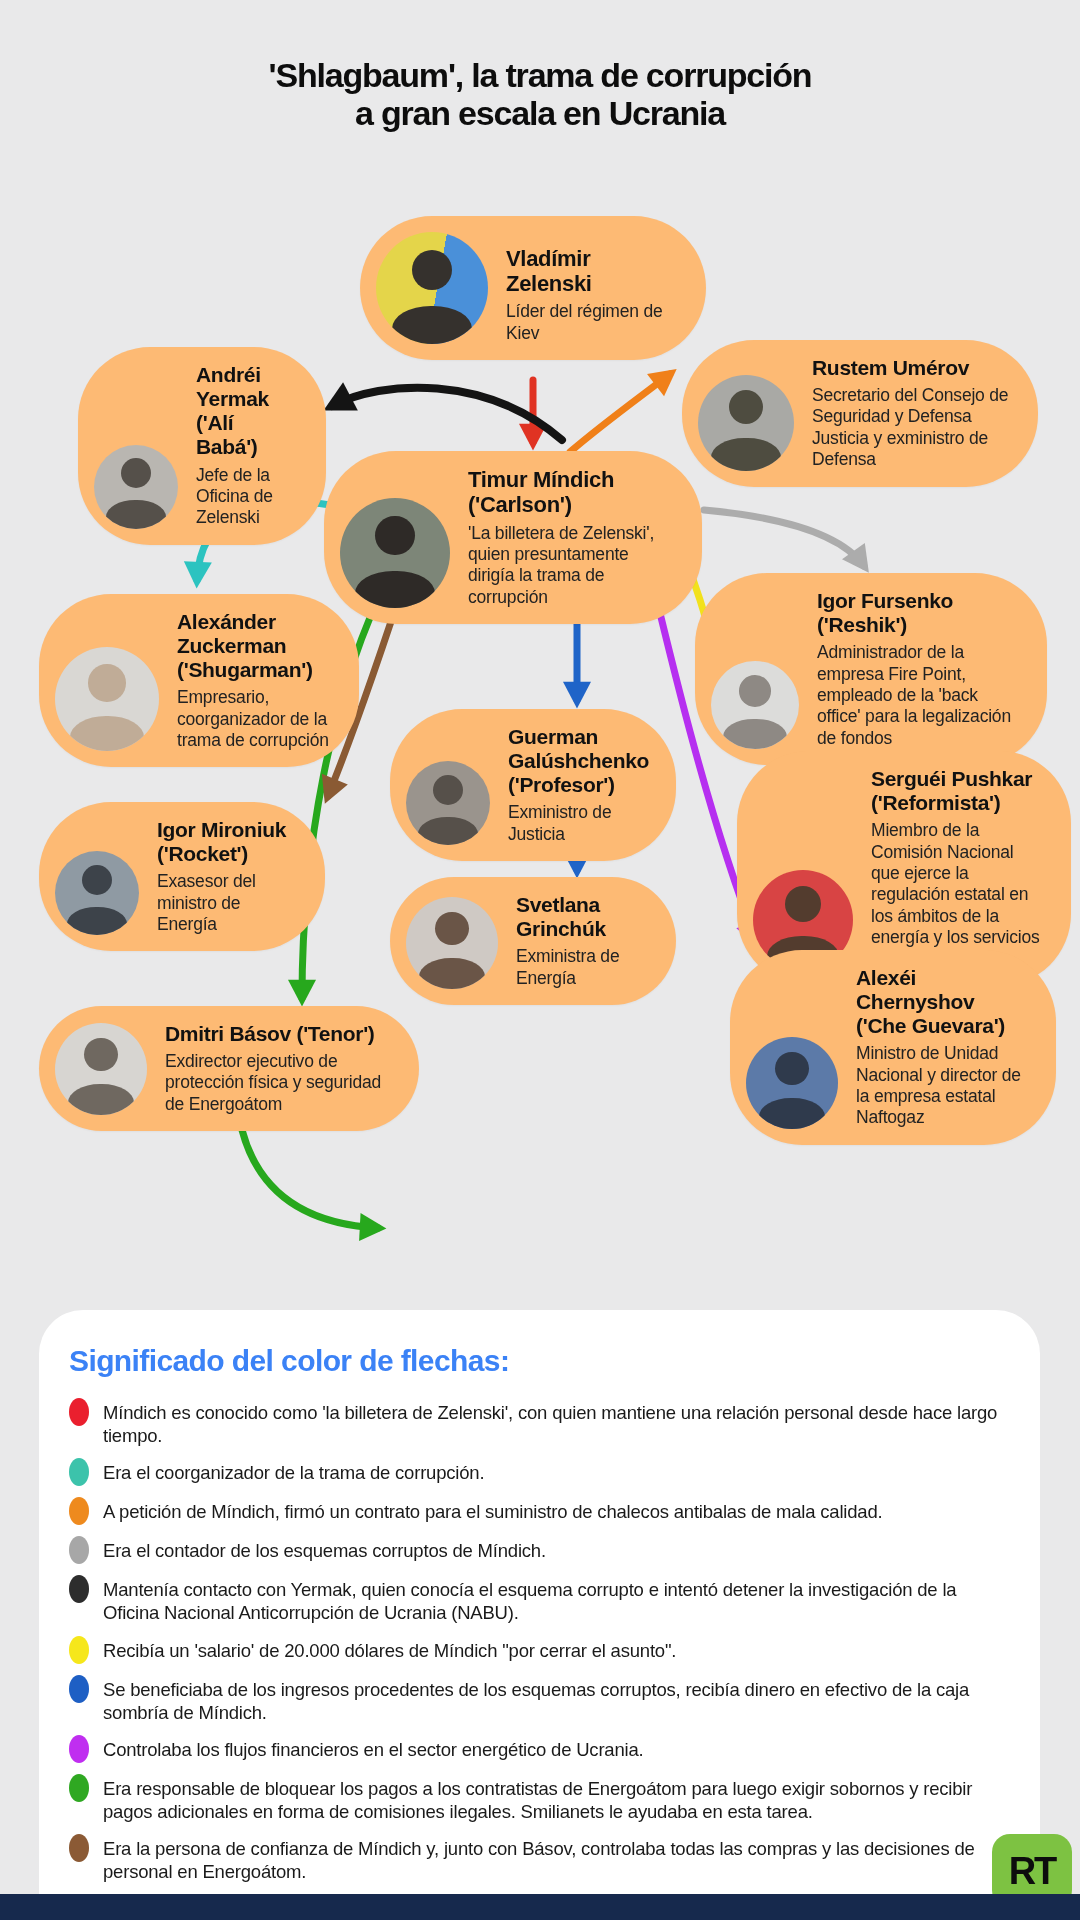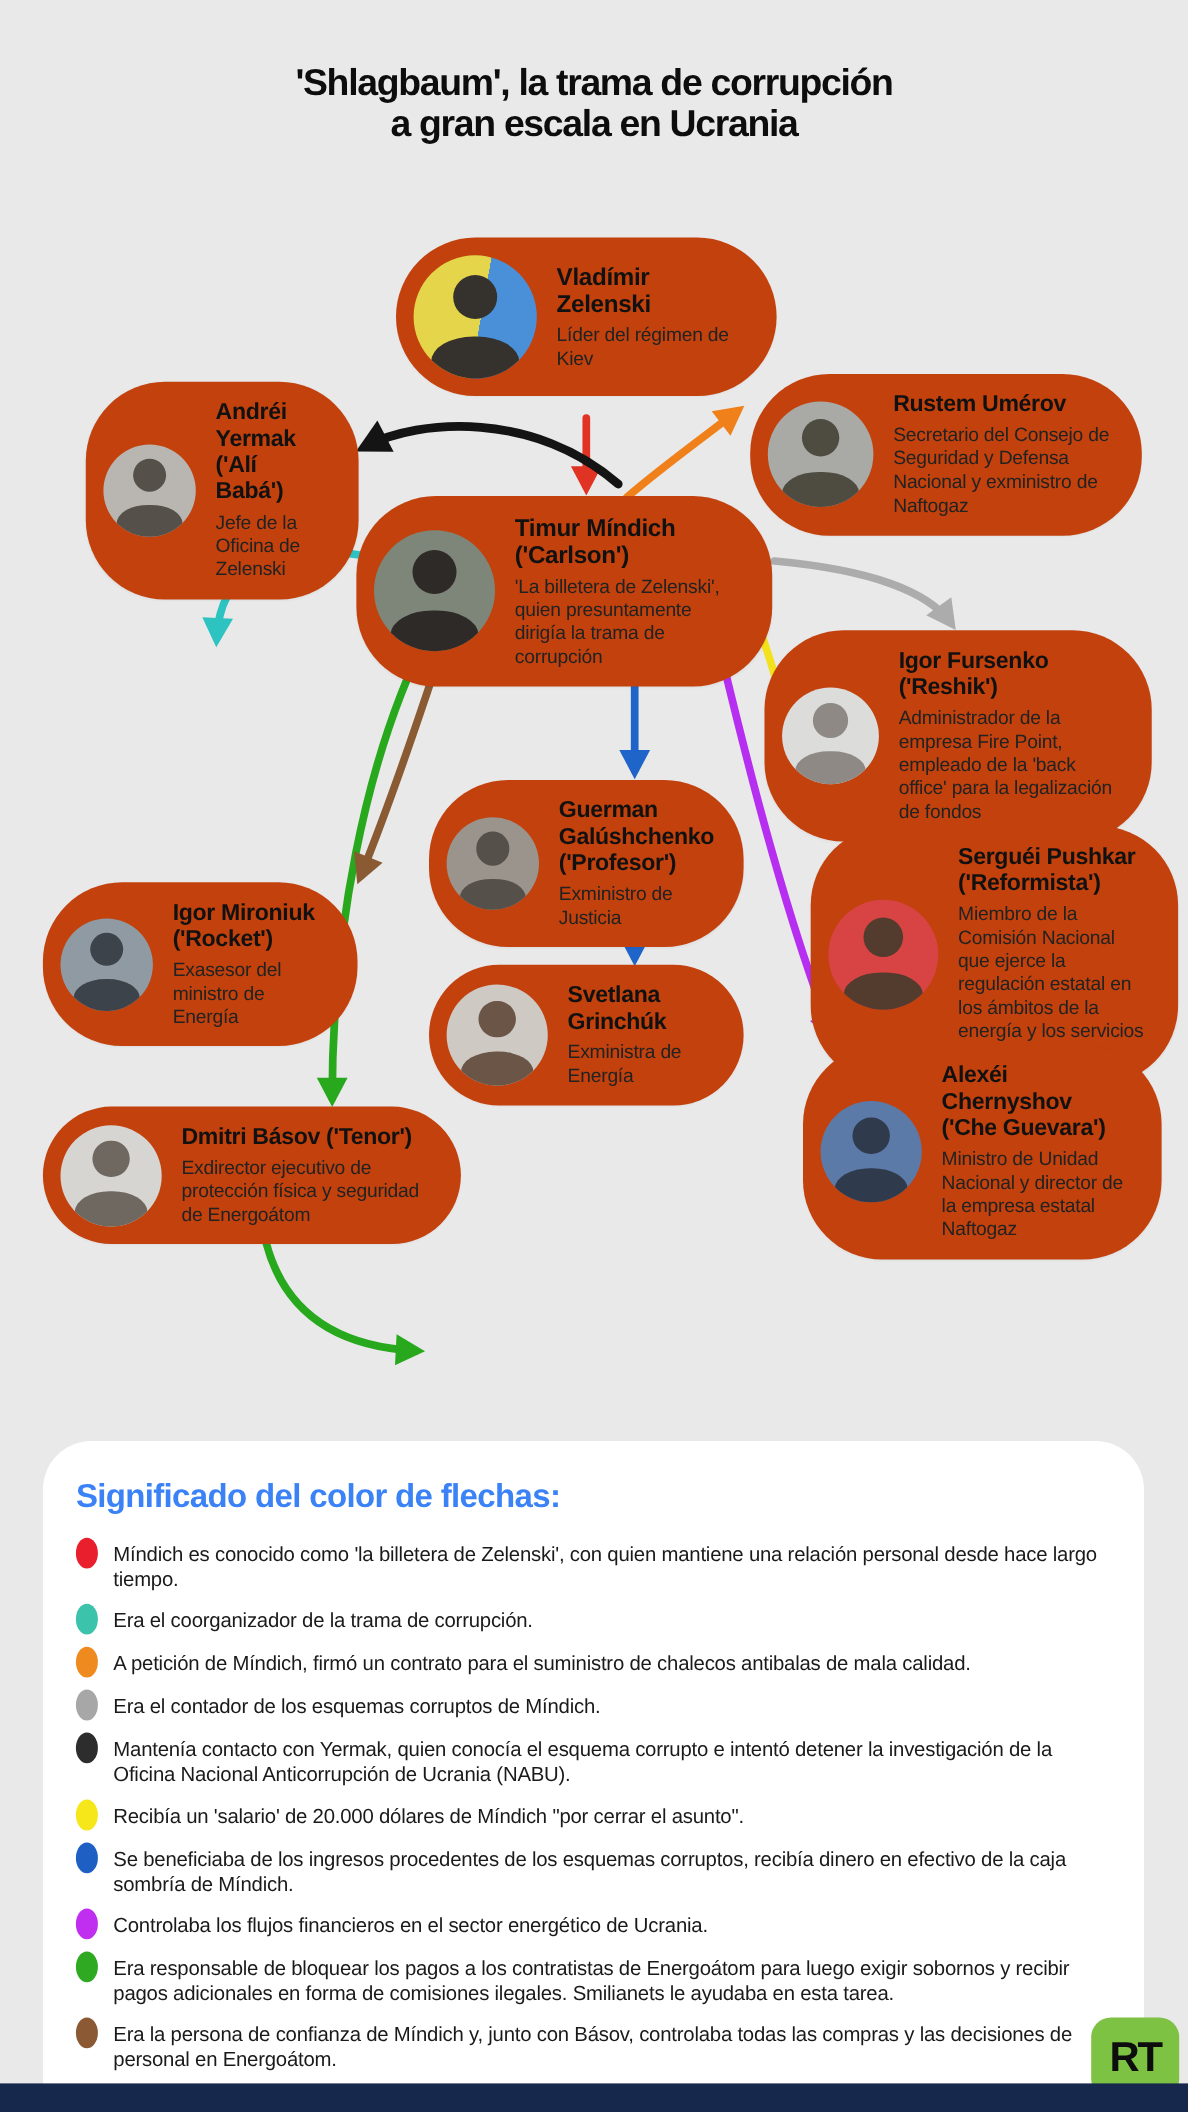--- a/index.html
+++ b/index.html
@@ -4,21 +4,21 @@
 <style>
   html,body{margin:0;padding:0;}
   body{font-family:"Liberation Sans","DejaVu Sans",sans-serif;}
   .stage{position:relative;width:1080px;height:1920px;background:#e9e9ea;overflow:hidden;}
 
   .page-title{position:absolute;top:56px;left:0;width:1080px;text-align:center;
     font-size:34px;line-height:1.12;font-weight:800;letter-spacing:-1.2px;color:#0d0d0d;}
 
   #arrow-layer{position:absolute;left:0;top:0;width:1080px;height:1920px;pointer-events:none;}
 
-  .card{position:absolute;background:#c2410c;border-radius:72px;display:flex;align-items:center;
+  .card{position:absolute;background:#fdba74;border-radius:72px;display:flex;align-items:flex-end;
     gap:18px;padding:16px 26px 16px 16px;box-sizing:border-box;box-shadow:0 1px 2px rgba(0,0,0,0.04);}
   .avatar{position:relative;border-radius:50%;overflow:hidden;flex-shrink:0;}
   .avatar::before{content:"";position:absolute;width:36%;height:36%;left:32%;top:16%;
     border-radius:50%;background:currentColor;}
   .avatar::after{content:"";position:absolute;width:72%;height:42%;left:14%;bottom:-8%;
     border-radius:48% 48% 0 0;background:currentColor;}
   .pname{font-weight:800;font-size:21px;line-height:1.15;color:#111;letter-spacing:-0.3px;margin-bottom:5px;}
   .prole{font-size:17.5px;line-height:1.22;color:#222;letter-spacing:-0.2px;}
 
   #card-zelenski{left:360px;top:216px;width:346px;}   #card-zelenski .avatar{width:112px;height:112px;}
@@ -127,40 +127,47 @@
     <div class="info">
         <div class="pname">Andréi Yermak ('Alí Babá')</div>
       <div class="prole">Jefe de la Oficina de Zelenski</div>
       </div>
   </div>
 
   <div class="card" id="card-umerov">
     <div class="avatar" style="background: rgb(169, 169, 165); color: rgb(78, 76, 64);"></div>
     <div class="info">
         <div class="pname">Rustem Umérov</div>
-      <div class="prole">Secretario del Consejo de Seguridad y Defensa Nacional y exministro de Naftogaz</div>
+      <div class="prole">Secretario del Consejo de Seguridad y Defensa Justicia y exministro de Defensa</div>
       </div>
   </div>
 
   <div class="card" id="card-mindich">
     <div class="avatar" style="background: rgb(125, 134, 120); color: rgb(46, 42, 39);"></div>
     <div class="info">
         <div class="pname">Timur Míndich ('Carlson')</div>
       <div class="prole">'La billetera de Zelenski', quien presuntamente dirigía la trama de corrupción</div>
       </div>
   </div>
 
   <div class="card" id="card-fursenko">
     <div class="avatar" style="background: rgb(220, 220, 218); color: rgb(142, 137, 132);"></div>
     <div class="info">
         <div class="pname">Igor Fursenko ('Reshik')</div>
       <div class="prole">Administrador de la empresa Fire Point, empleado de la 'back office' para la legalización de fondos</div>
       </div>
   </div>
 
+  <div class="card" id="card-zuckerman">
+    <div class="avatar" style="background: rgb(217, 215, 211); color: rgb(192, 172, 151);"></div>
+    <div class="info">
+        <div class="pname">Alexánder Zuckerman ('Shugarman')</div>
+      <div class="prole">Empresario, coorganizador de la trama de corrupción</div>
+      </div>
+  </div>
 
   <div class="card" id="card-galushchenko">
     <div class="avatar" style="background: rgb(154, 148, 141); color: rgb(86, 80, 74);"></div>
     <div class="info">
         <div class="pname">Guerman Galúshchenko ('Profesor')</div>
       <div class="prole">Exministro de Justicia</div>
       </div>
   </div>
 
   <div class="card" id="card-pushkar">

